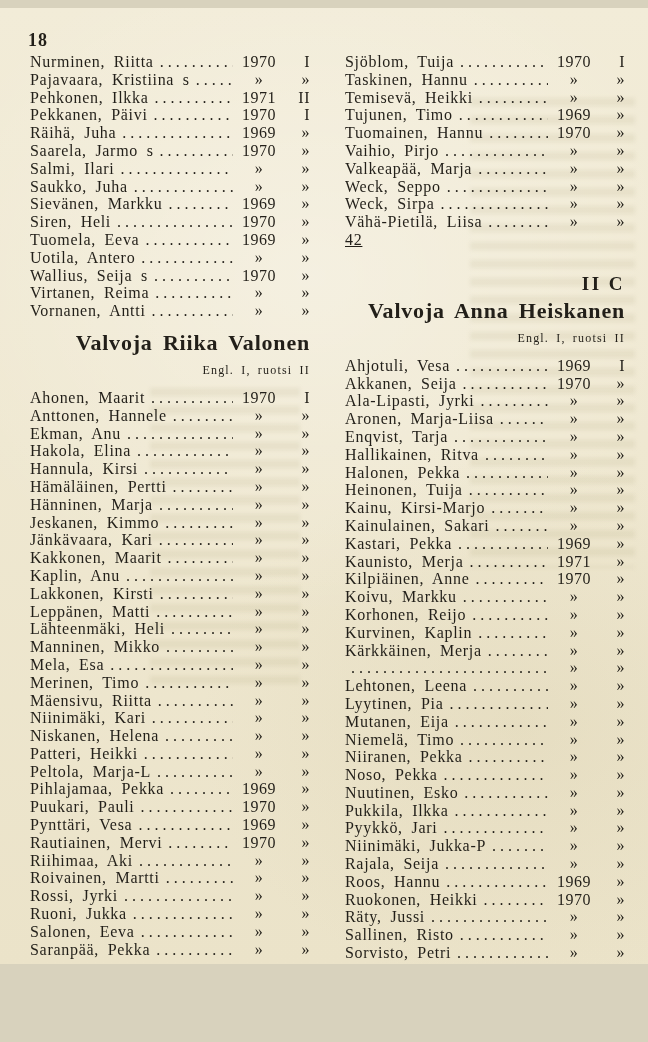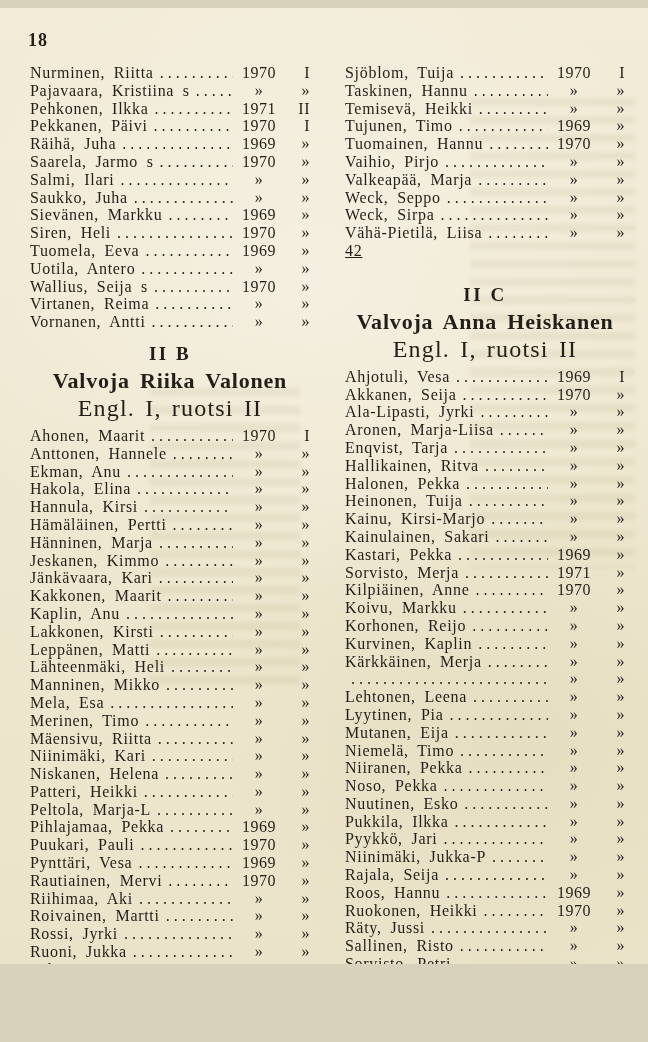--- a/index.html
+++ b/index.html
@@ -35,21 +35,21 @@
     position: absolute;
     left: 28px;
     top: 22px;
     font-size: 18px;
     font-weight: 700;
     letter-spacing: 1px;
   }
   .columns {
     position: absolute;
     left: 30px;
-    top: 56px;
+    top: 45px;
     display: flex;
     gap: 35px;
   }
   .column { width: 280px; }
 
   .row {
     display: flex;
     align-items: baseline;
     line-height: 17.8px;
     font-size: 16px;
@@ -80,40 +80,40 @@
     text-align: right;
     letter-spacing: 0.5px;
   }
   .count {
     line-height: 17.8px;
     font-size: 16px;
     letter-spacing: 0.7px;
     text-decoration: underline;
   }
   .group-header {
-    text-align: center;
+    text-align: right;
     margin: 12px 0 8px 0;
   }
   .column:nth-child(2) .group-header { margin-top: 24px; }
   .class-label {
     font-size: 19px;
     font-weight: 700;
     letter-spacing: 2.5px;
     line-height: 22px;
   }
   .supervisor {
     font-size: 22px;
     font-weight: 700;
     letter-spacing: 0.8px;
     word-spacing: 4px;
     line-height: 22px;
     margin-top: 5px;
   }
   .subjects {
-    font-size: 24px;
+    font-size: 12px;
     font-weight: 400;
     letter-spacing: 1.2px;
     word-spacing: 3px;
     line-height: 22px;
     margin-top: 5px;
   }
 </style>
 </head>
 <body>
 
@@ -207,21 +207,20 @@
     <span class="year">»</span>
     <span class="mark">»</span>
   </div>
         <div class="row">
     <span class="name">Vornanen, Antti</span>
     <span class="dots"></span>
     <span class="year">»</span>
     <span class="mark">»</span>
   </div>
         <div class="group-header">
-    <div class="class-label">II B</div>
     <div class="supervisor">Valvoja Riika Valonen</div>
     <div class="subjects">Engl. I, ruotsi II</div>
   </div>
         <div class="row">
     <span class="name">Ahonen, Maarit</span>
     <span class="dots"></span>
     <span class="year">1970</span>
     <span class="mark">I</span>
   </div>
         <div class="row">
@@ -538,21 +537,21 @@
     <span class="year">»</span>
     <span class="mark">»</span>
   </div>
         <div class="row">
     <span class="name">Kastari, Pekka</span>
     <span class="dots"></span>
     <span class="year">1969</span>
     <span class="mark">»</span>
   </div>
         <div class="row">
-    <span class="name">Sorvisto, Merja</span>
+    <span class="name">Kaunisto, Merja</span>
     <span class="dots"></span>
     <span class="year">1971</span>
     <span class="mark">»</span>
   </div>
         <div class="row">
     <span class="name">Kilpiäinen, Anne</span>
     <span class="dots"></span>
     <span class="year">1970</span>
     <span class="mark">»</span>
   </div>

